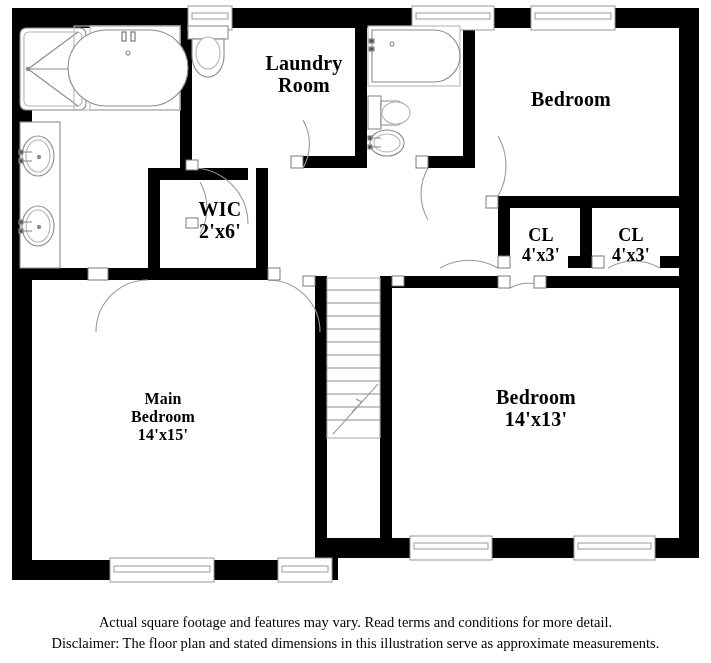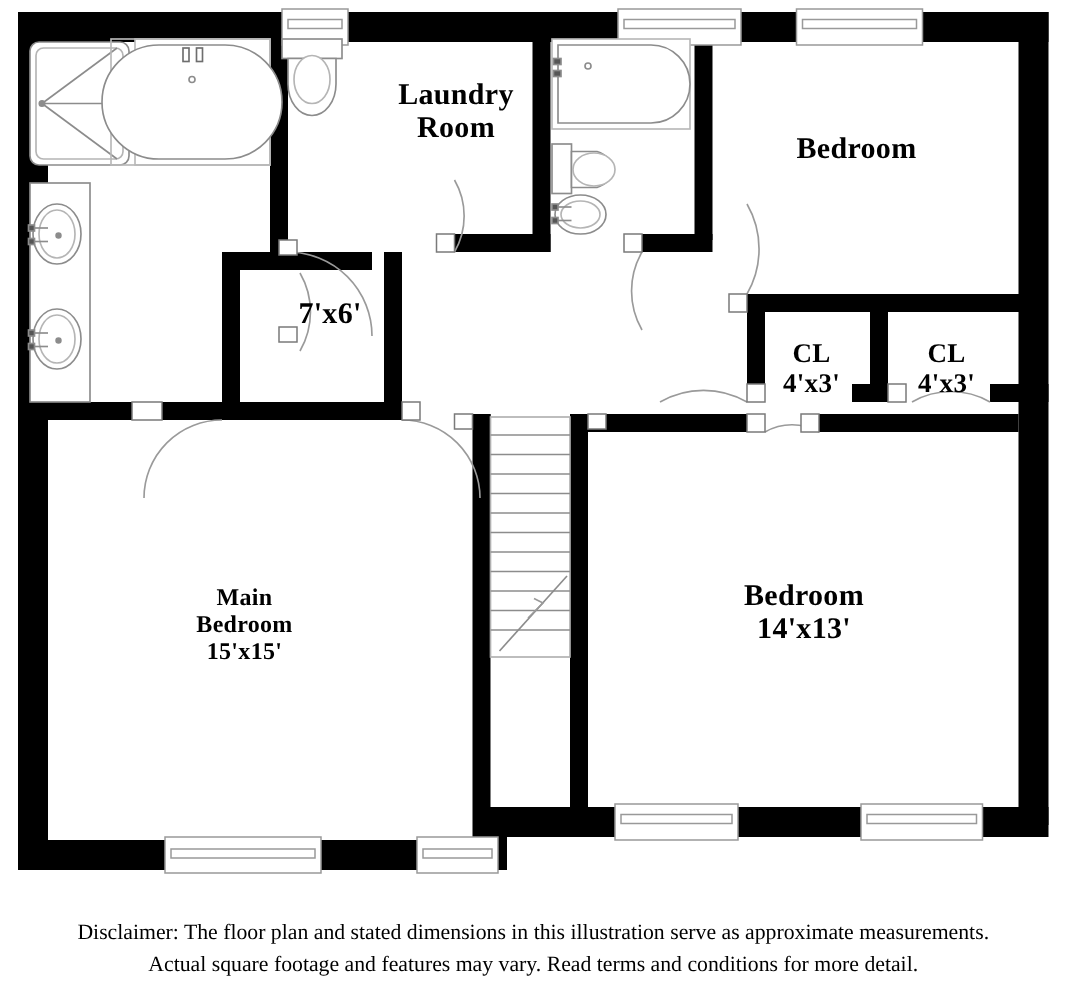--- a/index.html
+++ b/index.html
@@ -301,29 +301,29 @@
       </g>
 
     </g>
   </svg>
 
   <div class="room-label rl-laundry"><span style="display: block; white-space: pre-line;">Laundry
 Room</span></div>
 
   <div class="room-label rl-bed10"><span style="display: block; white-space: pre-line;">Bedroom</span></div>
 
-  <div class="room-label rl-wic"><span style="display: block;">7'x6'</span></div>
+  <div class="room-label rl-wic"><span style="display: block; white-space: pre-line;">WIC</span><span style="display: block;">2'x6'</span></div>
 
   <div class="room-label rl-cl1"><span style="display: block; white-space: pre-line;">CL</span><span style="display: block;">4'x3'</span></div>
 
   <div class="room-label rl-cl2"><span style="display: block; white-space: pre-line;">CL</span><span style="display: block;">4'x3'</span></div>
 
   <div class="room-label rl-main"><span style="display: block; white-space: pre-line;">Main
-Bedroom</span><span style="display: block;">15'x15'</span></div>
+Bedroom</span><span style="display: block;">14'x15'</span></div>
 
   <div class="room-label rl-bed14"><span style="display: block; white-space: pre-line;">Bedroom</span><span style="display: block;">14'x13'</span></div>
 
   <div id="disclaimer">
+    <span class="dl-line">Actual square footage and features may vary. Read terms and conditions for more detail.</span>
     <span class="dl-line">Disclaimer: The floor plan and stated dimensions in this illustration serve as approximate measurements.</span>
-    <span class="dl-line">Actual square footage and features may vary. Read terms and conditions for more detail.</span>
   </div>
 
 </div>
 
 </body></html>

